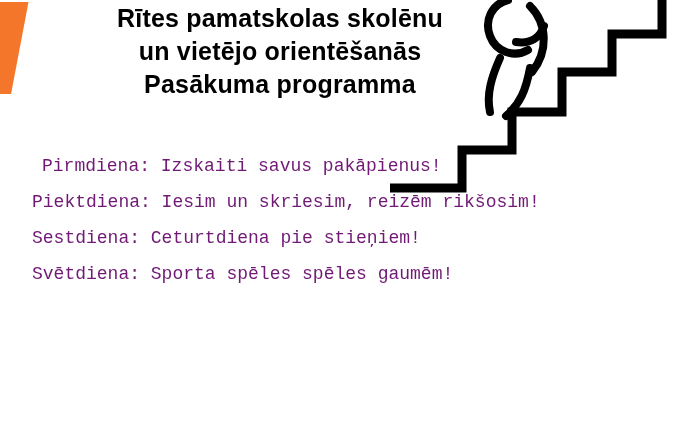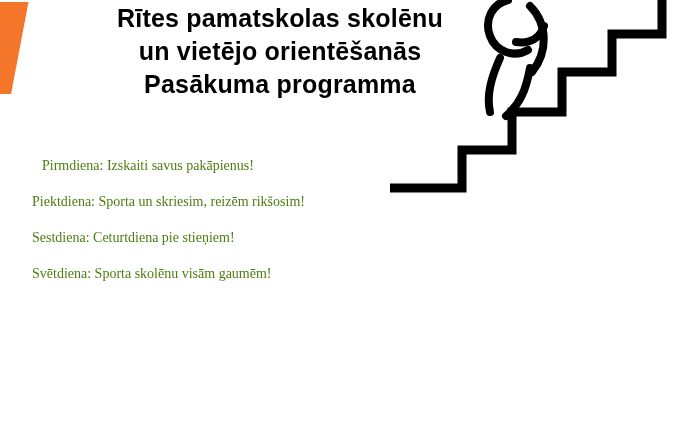--- a/index.html
+++ b/index.html
@@ -64,23 +64,23 @@
   }
 
   
   .program-list {
     position: absolute;
     left: 32px;
     top: 140px;
     width: 640px;
   }
   .program-item {
-    font-family: Liberation Serif, serif;
-    font-size: 14px;
-    color: #4d7c0f;
+    font-family: Liberation Mono, monospace;
+    font-size: 18px;
+    color: #701a75;
     line-height: 36px;
     white-space: nowrap;
   }
   .program-item.first {
     padding-left: 10px;
   }
 </style>
 </head>
 <body>
 
@@ -110,18 +110,18 @@
 
         <path d="M 150 70 C 146 92 140 106 126 118"></path>
 
         <path d="M 136 44 C 150 46 160 40 164 28"></path>
       </g>
     </svg>
   </div>
 
   <div class="program-list">
     <div class="program-item first">Pirmdiena: Izskaiti savus pakāpienus!</div>
-    <div class="program-item">Piektdiena: Sporta un skriesim, reizēm rikšosim!</div>
+    <div class="program-item">Piektdiena: Iesim un skriesim, reizēm rikšosim!</div>
     <div class="program-item">Sestdiena: Ceturtdiena pie stieņiem!</div>
-    <div class="program-item">Svētdiena: Sporta skolēnu visām gaumēm!</div>
+    <div class="program-item">Svētdiena: Sporta spēles spēles gaumēm!</div>
   </div>
 
 </div>
 
 </body></html>

